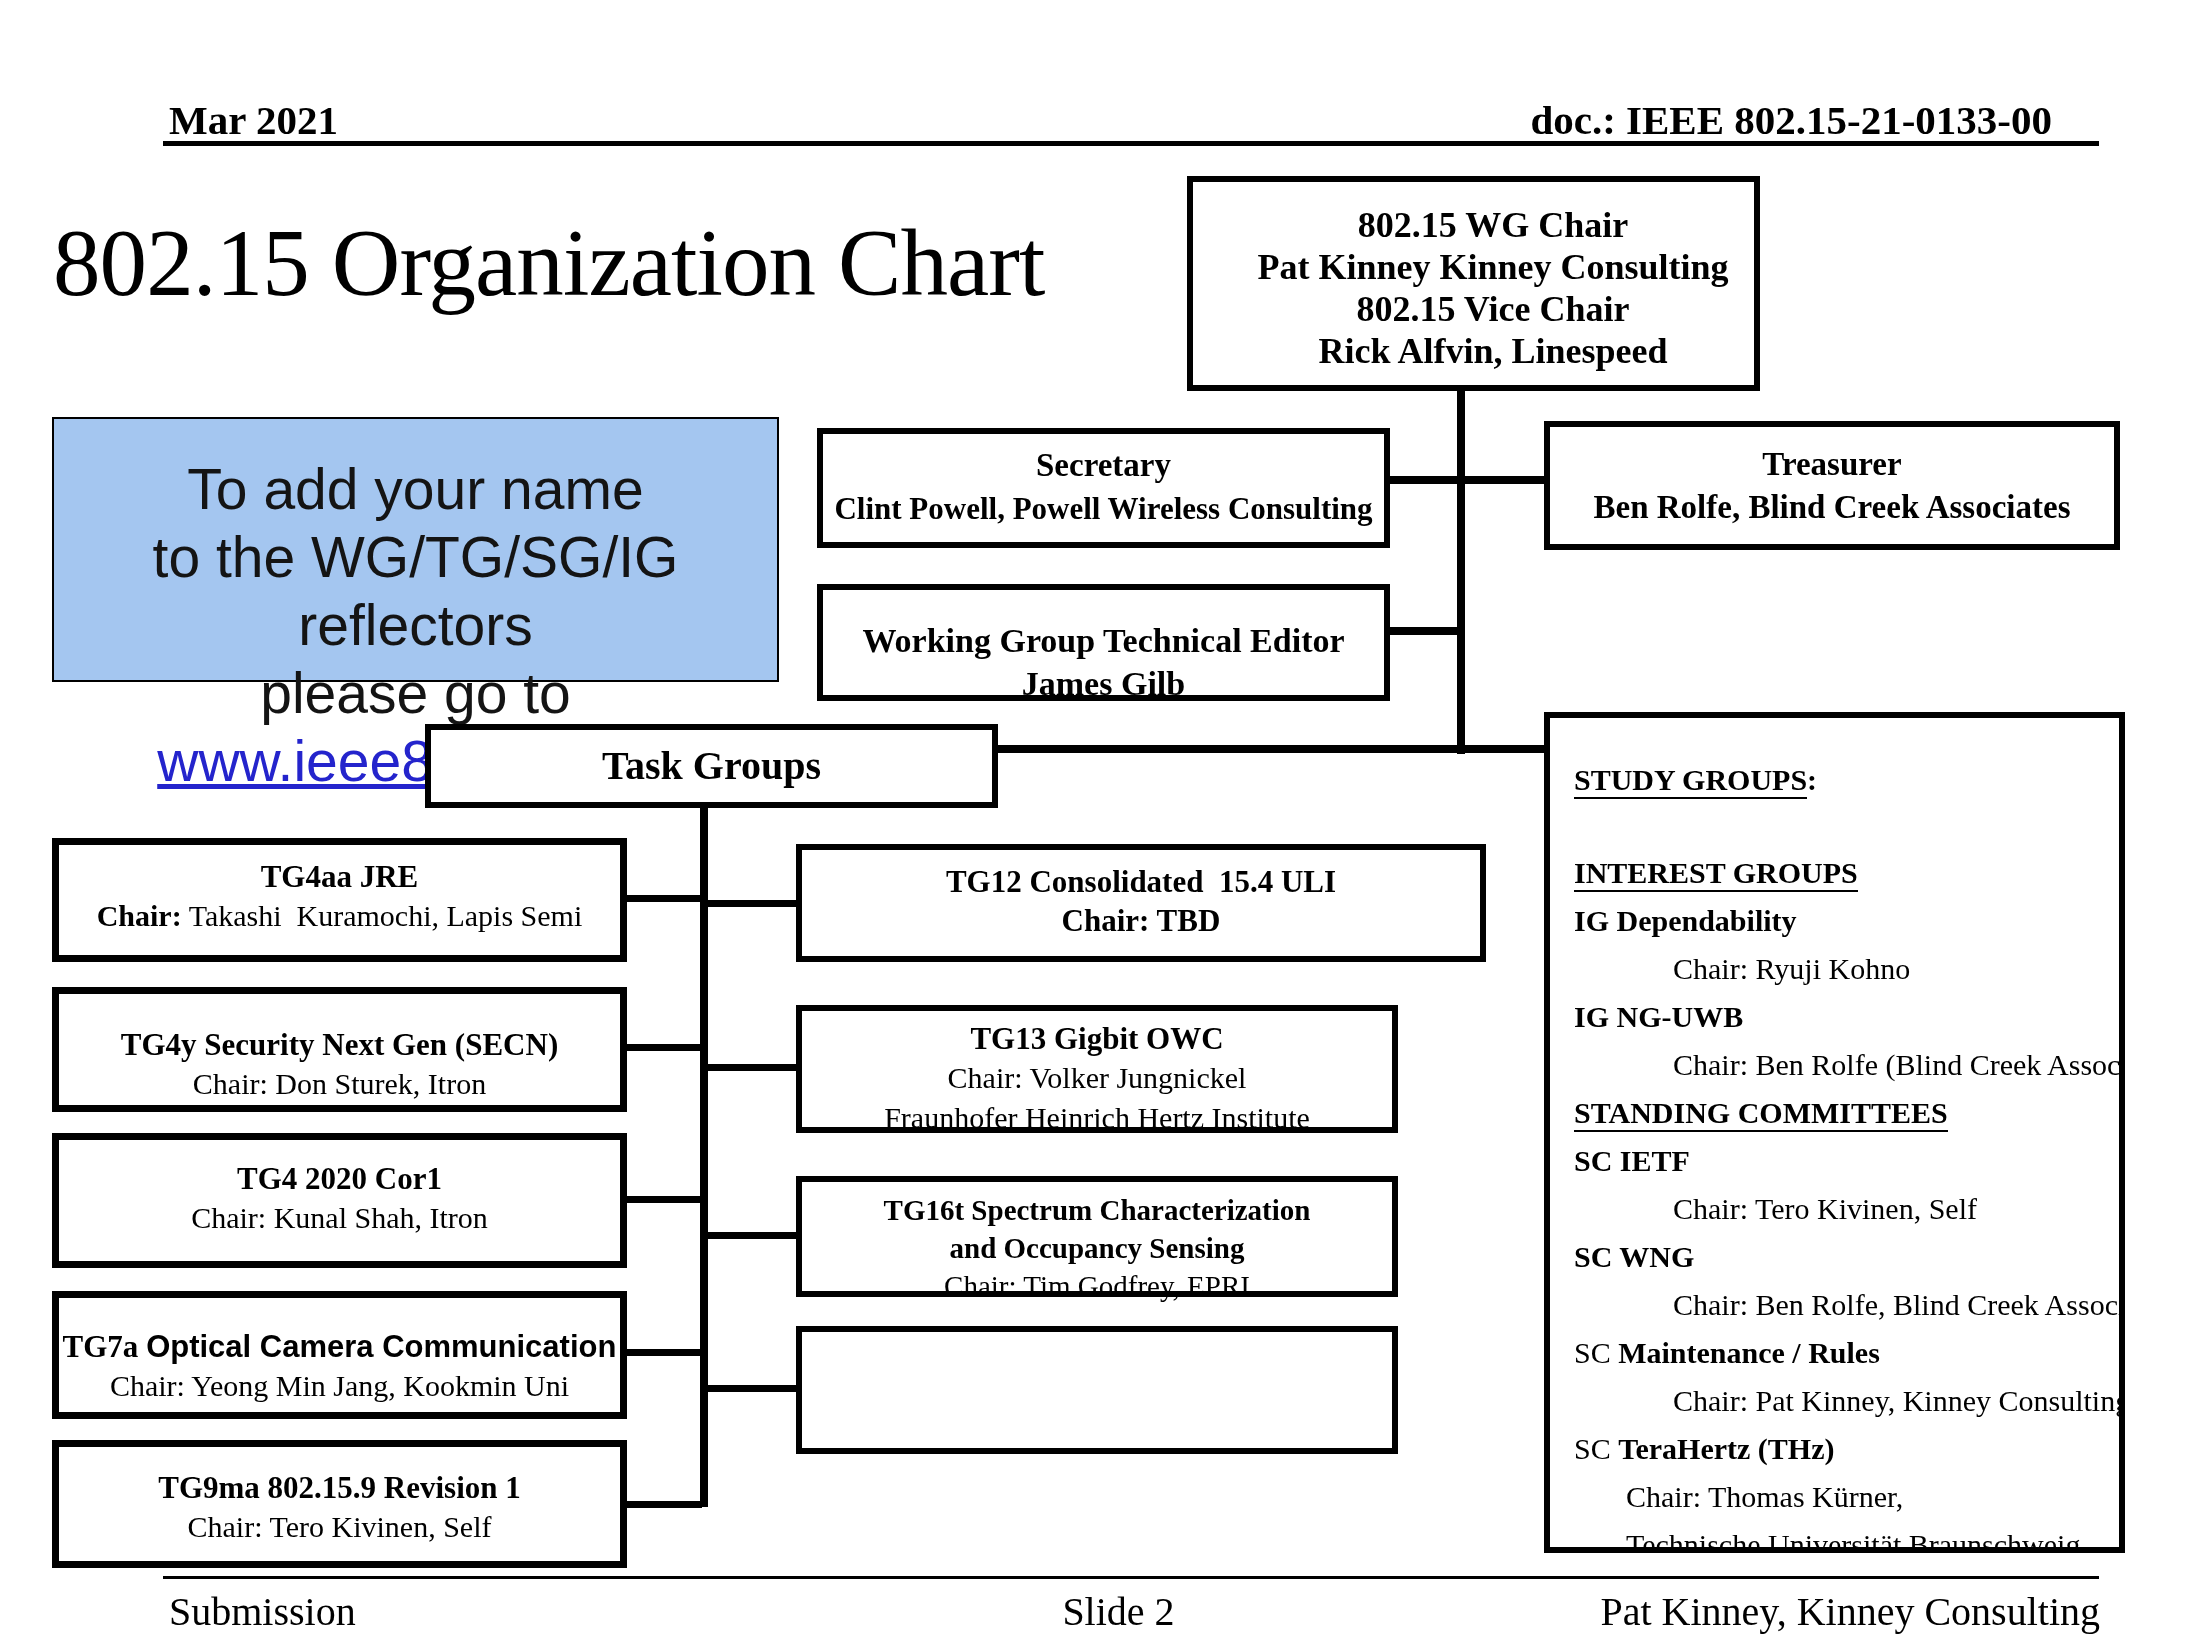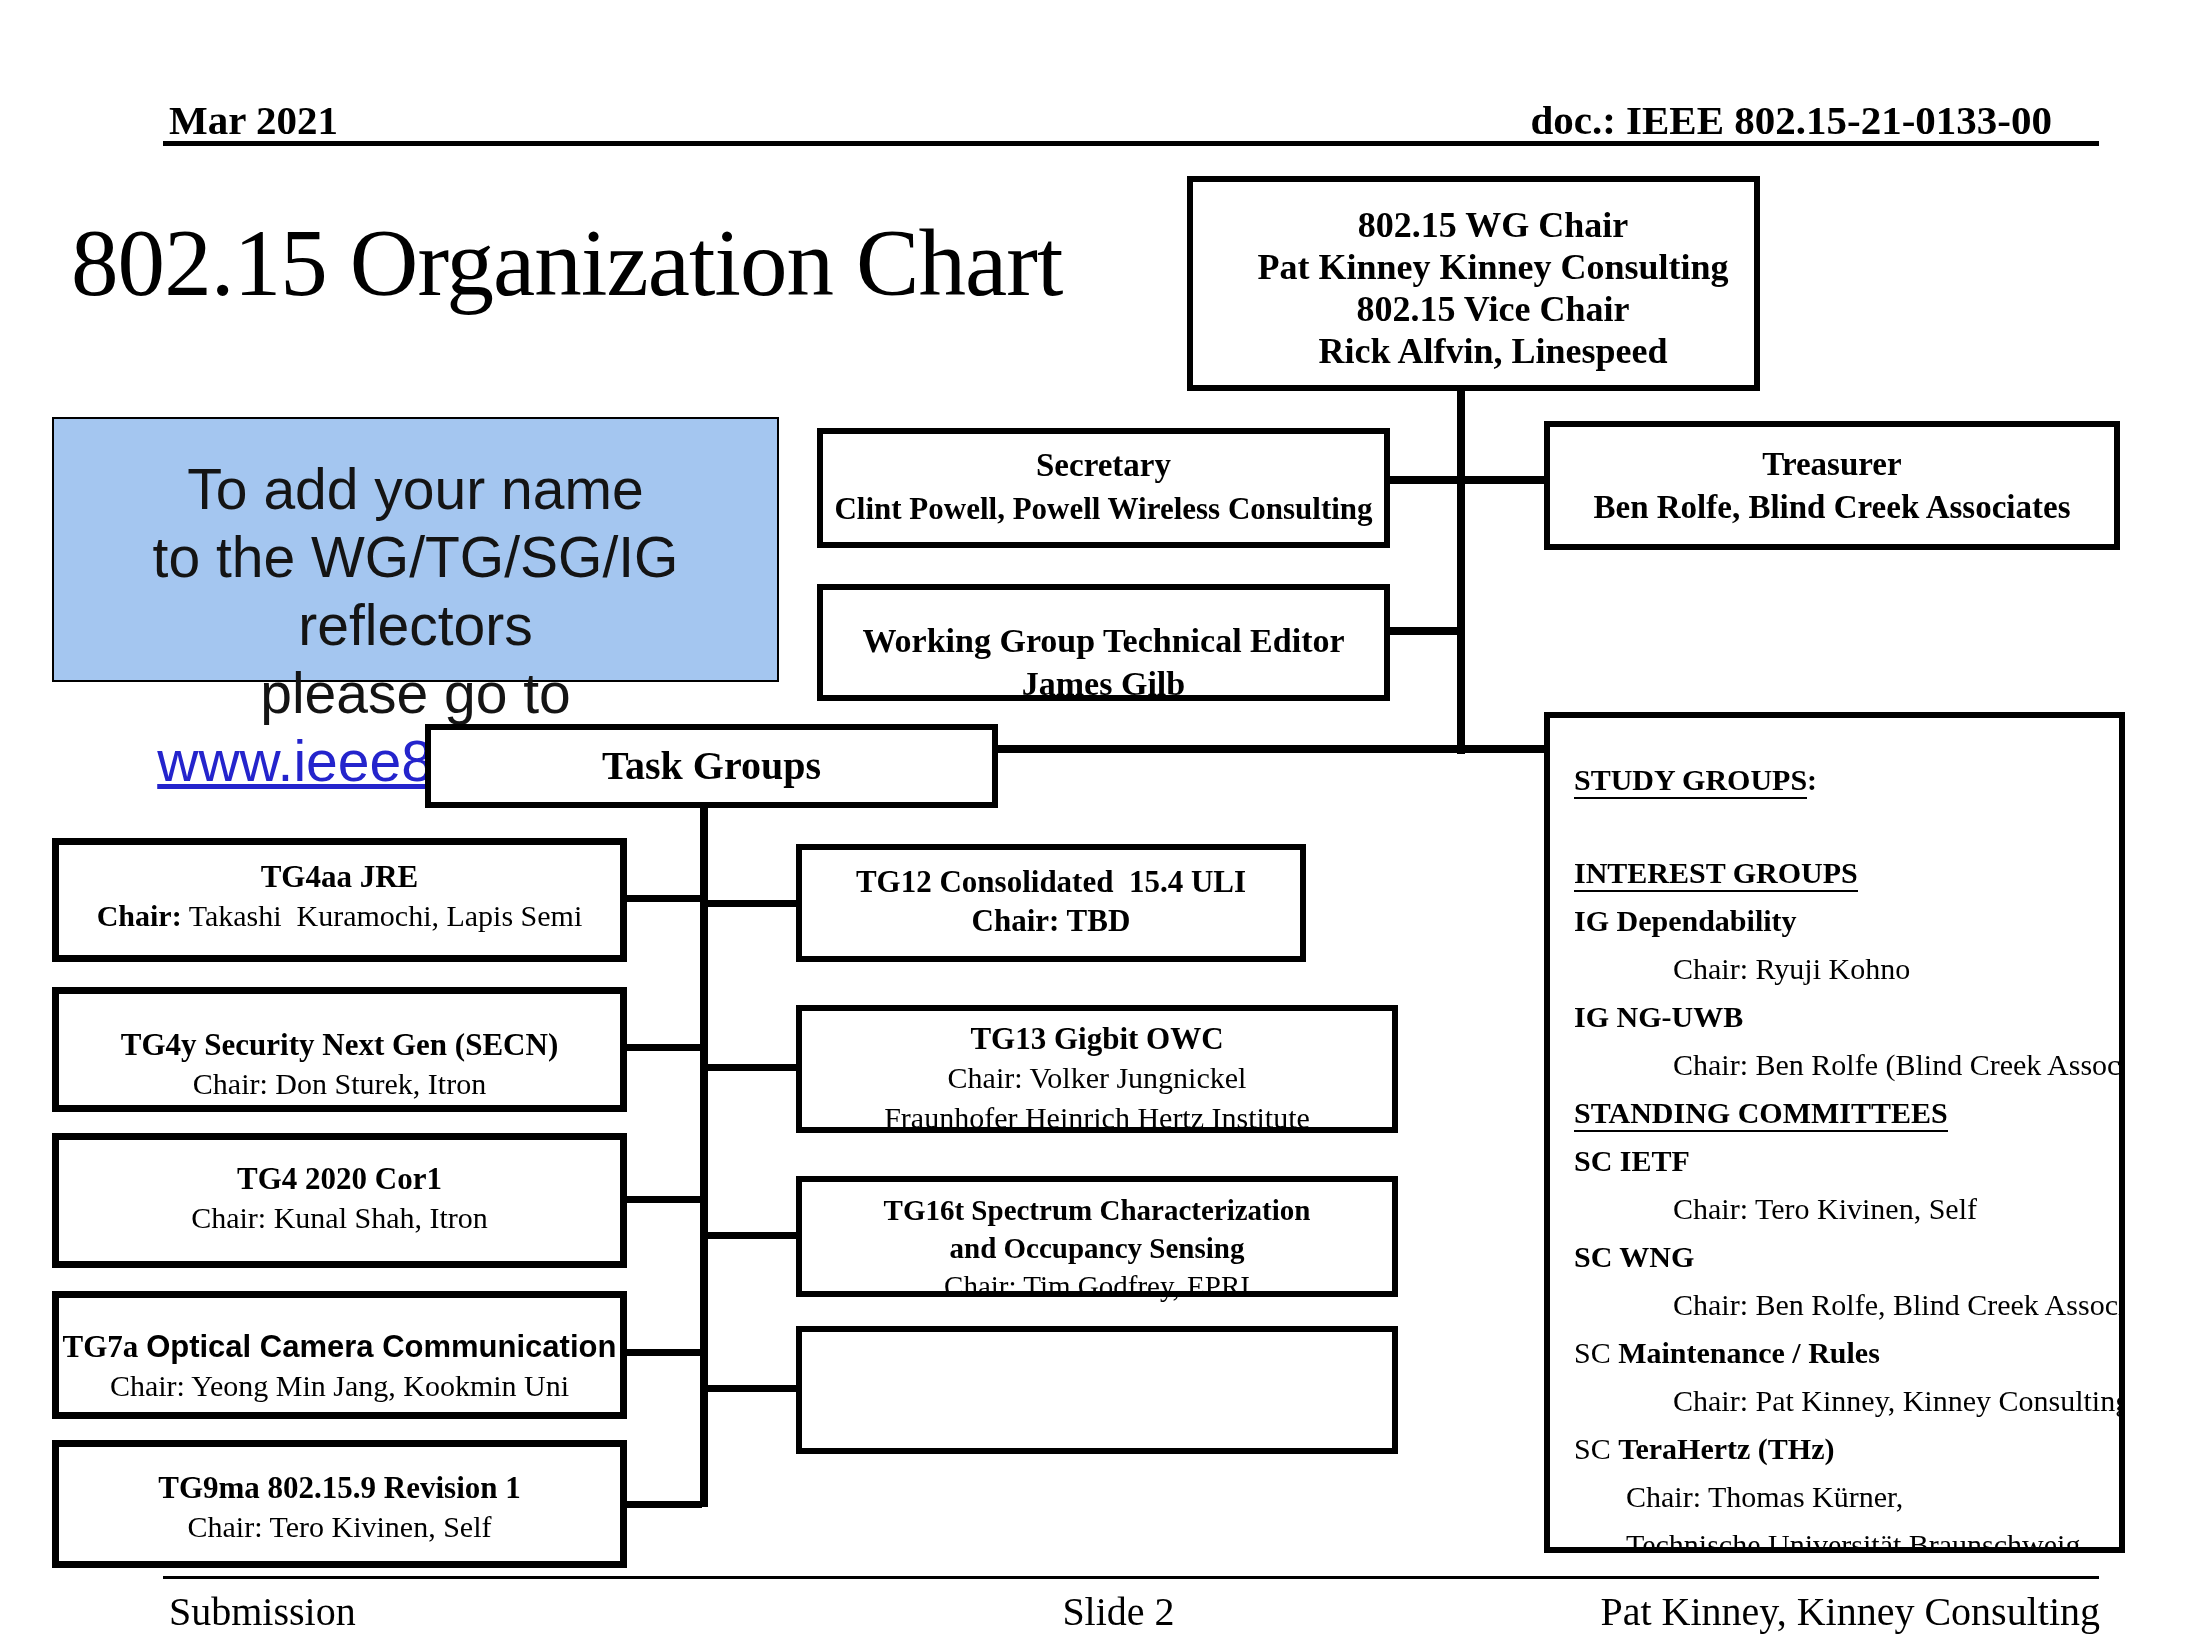--- a/index.html
+++ b/index.html
@@ -10,42 +10,42 @@
   .sans{font-family:"Liberation Sans","DejaVu Sans",sans-serif;}
   .hline,.vline{position:absolute;background:#000;}
   .box{position:absolute;border:6.9px solid #000;background:#fff;text-align:center;box-sizing:border-box;}
   .tgbox{border-width:7.7px;}
   .nowrap{white-space:nowrap;}
   .u{border-bottom:2.6px solid #000;padding-bottom:0.9px;}
 
   #hdr-date{left:169px;top:96px;font-size:41px;font-weight:bold;}
   #hdr-doc{left:1325px;top:96px;width:727px;text-align:right;font-size:41px;font-weight:bold;}
   #hdr-rule{left:163px;top:141px;width:1936px;height:5.2px;}
-  #page-title{left:71px;top:208px;font-size:95px;letter-spacing:-0.9px;white-space:nowrap;}
+  #page-title{left:53px;top:208px;font-size:95px;letter-spacing:-0.9px;white-space:nowrap;}
 
   #chair-box{left:1187px;top:176px;width:573px;height:215px;padding-top:22.4px;font-size:36px;font-weight:bold;line-height:42px;padding-left:39px;}
   #sec-box{left:817px;top:428px;width:573px;height:120px;padding-top:10.3px;font-size:33px;font-weight:bold;line-height:43px;}
   #sec-box .name{font-size:31px;}
   #trea-box{left:1544px;top:421px;width:576px;height:129px;padding-top:15.5px;font-size:33px;font-weight:bold;line-height:43px;}
   #ed-box{left:817px;top:584px;width:573px;height:117px;padding-top:29px;font-size:34px;font-weight:bold;line-height:43px;}
 
   #note-box{left:52px;top:417px;width:727px;height:265px;border:2.6px solid #000;background:var(--note-bg,#a4c6f0);
             text-align:center;padding-top:36px;font-size:57px;line-height:68px;color:#141414;box-sizing:border-box;position:absolute;}
   #note-box a{color:var(--link-color,#2424cc);text-decoration:underline;}
 
   #tg-label-box{left:425px;top:724px;width:573px;height:84px;font-size:40px;font-weight:bold;line-height:71px;}
 
   .tg-title{font-size:31px;font-weight:bold;line-height:39px;white-space:nowrap;}
   .tg-chair{font-size:30px;line-height:39px;white-space:nowrap;}
   #tgL0{left:52px;top:838px;width:575px;height:124px;padding-top:12px;}
   #tgL1{left:52px;top:987px;width:575px;height:125px;padding-top:31px;}
   #tgL2{left:52px;top:1133px;width:575px;height:135px;padding-top:19px;}
   #tgL3{left:52px;top:1291px;width:575px;height:128px;padding-top:29px;}
   #tgL4{left:52px;top:1440px;width:575px;height:128px;padding-top:20.6px;}
-  #tgM0{left:796px;top:844px;width:510px;height:118px;padding-top:12px;}
+  #tgM0{left:796px;top:844px;width:690px;height:118px;padding-top:12px;}
   #tgM1{left:796px;top:1005px;width:602px;height:128px;padding-top:8px;}
   #tgM1 .tg-chair{line-height:40px;}
   #tgM2{left:796px;top:1176px;width:602px;height:121px;padding-top:8.6px;}
   #tgM2 .tg-title,#tgM2 .tg-chair{font-size:29px;line-height:38px;}
   #tgM3{left:796px;top:1326px;width:602px;height:128px;}
 
   #study-panel{left:1544px;top:712px;width:581px;height:841px;border:6.9px solid #000;background:#fff;
                box-sizing:border-box;position:absolute;overflow:hidden;text-align:left;
                padding:38px 0 0 24px;font-size:30px;line-height:48px;}
   .sp-line{white-space:nowrap;}

